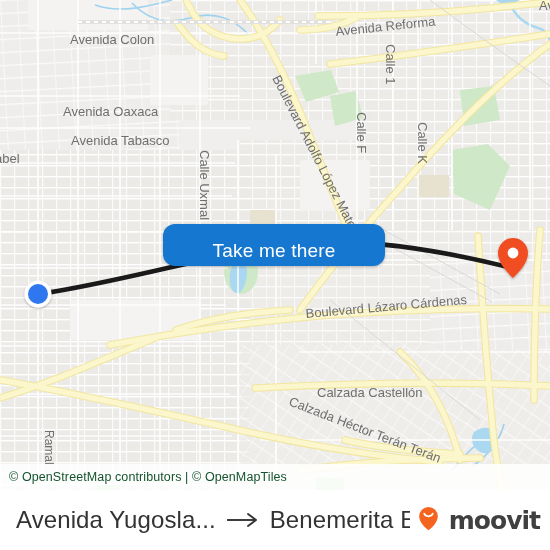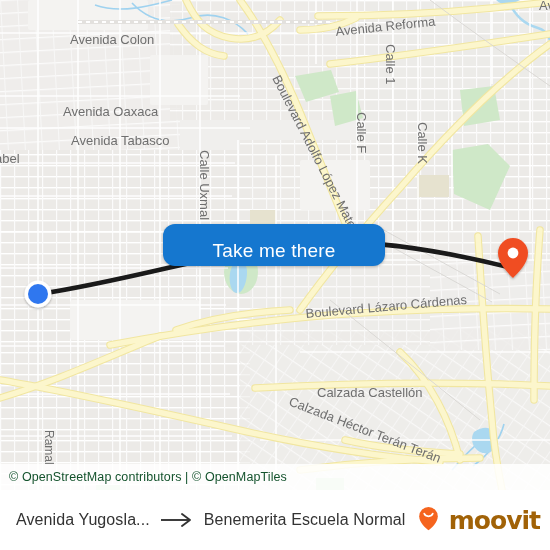--- a/index.html
+++ b/index.html
@@ -96,41 +96,41 @@
   #trip-summary {
     display: flex;
     align-items: center;
     flex: 1 1 auto;
     min-width: 0;
     overflow: hidden;
     white-space: nowrap;
   }
   .endpoint-label {
     font-family: "Liberation Sans", sans-serif;
-    font-size: 16px;
+    font-size: 24px;
     color: #333333;
     letter-spacing: 0.1px;
   }
   #arrow-icon {
     margin: 0 10px;
     flex: 0 0 auto;
     display: inline-flex;
     align-items: center;
   }
   #moovit-logo {
     flex: 0 0 auto;
     display: flex;
     align-items: center;
     margin-left: 8px;
   }
   #moovit-wordmark {
     font-family: "DejaVu Sans", sans-serif;
     font-size: 25px;
     font-weight: bold;
-    color: #a16207;
+    color: #404040;
     letter-spacing: -1.0px;
     margin-left: 10px;
   }
 
   .map-label {
     font-family: "Liberation Sans", sans-serif;
     fill: #6f6f6f;
   }
 </style>
 </head>

